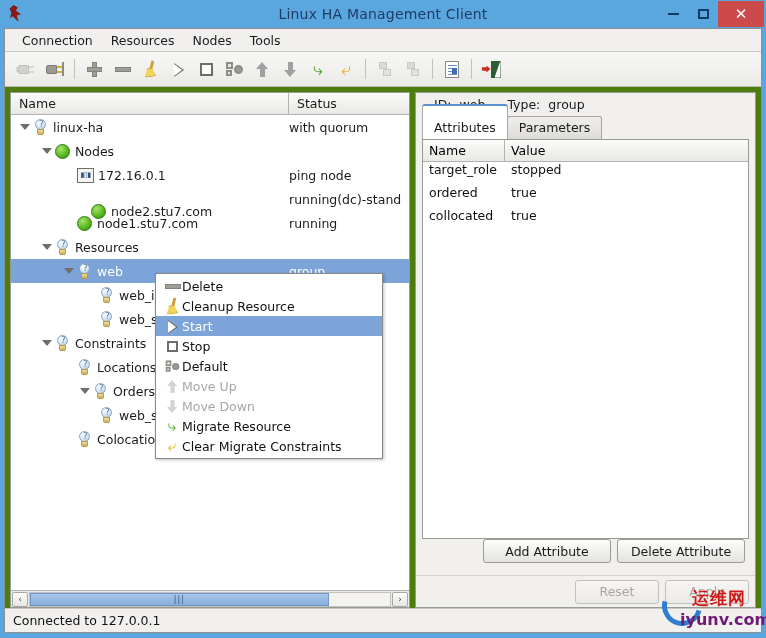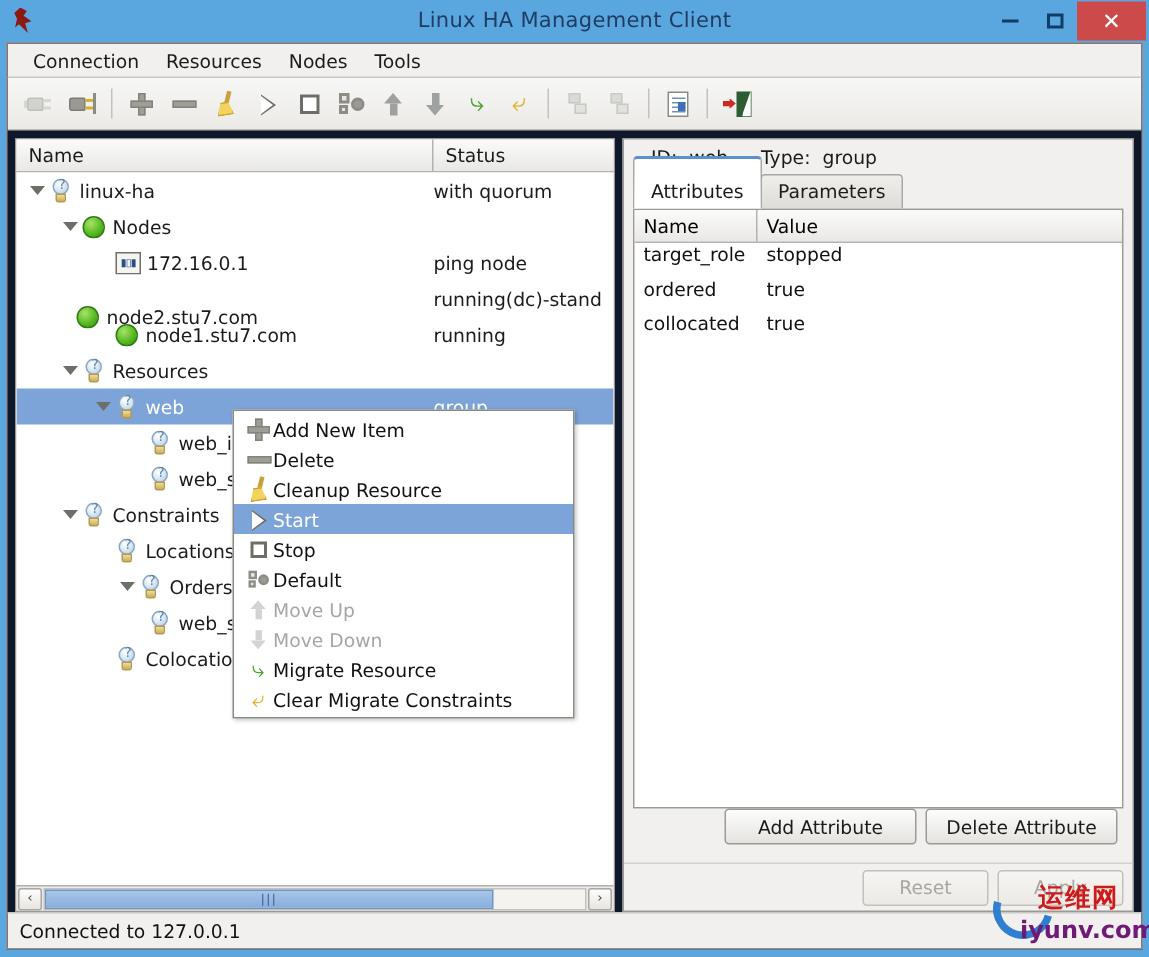--- a/index.html
+++ b/index.html
@@ -43,21 +43,21 @@
   .wbtn .maxglyph { width: 11px; height: 10px; border: 2px solid #123c68; display: block; }
   #close-btn {
     width: 46px; height: 26px; margin-right: 2px; background: #cc4a4a;
     display: flex; align-items: center; justify-content: center;
     color: #ffffff; font-size: 15px; line-height: 1;
   }
 
   
   #client {
     margin: 0 4px 5px 4px; flex: 1 1 auto;
-    background: #0f172a; border: 1px solid #8f8f8f;
+    background: #4d7c0f; border: 1px solid #8f8f8f;
     display: flex; flex-direction: column; overflow: hidden;
   }
 
   
   #menubar {
     height: 23px; flex: 0 0 23px; background: #f1f0ee;
     border-bottom: 1px solid #c9c7c3;
     display: flex; align-items: center; padding-left: 8px;
   }
   .menu-item {
@@ -487,21 +487,21 @@
             </div>
             <div class="trow">
               <div class="tname" style="padding-left: 50px;">
                 <span class="twisty empty"></span>
                 <span class="ic-ip">▮▯▮</span>
                 <span class="tlabel">172.16.0.1</span>
               </div>
               <div class="tstatus">ping node</div>
             </div>
             <div class="trow">
-              <div class="tname" style="padding-left: 24px; margin-top: 24px;">
+              <div class="tname" style="padding-left: 64px; margin-top: 24px;">
                 <span class="twisty empty"></span>
                 <span class="ic-green"></span>
                 <span class="tlabel">node2.stu7.com</span>
               </div>
               <div class="tstatus">running(dc)-stand</div>
             </div>
             <div class="trow">
               <div class="tname" style="padding-left: 50px;">
                 <span class="twisty empty"></span>
                 <span class="ic-green"></span>
@@ -671,26 +671,20 @@
     </div>
 
     <div id="statusbar">
       <span>Connected to 127.0.0.1</span>
     </div>
   </div>
 
   <div id="ctxmenu">
       <div class="ctxitem">
         <span class="ctxicon">
-          <span class="ic-plus"></span>
-        </span>
-        <span>Add New Item</span>
-      </div>
-      <div class="ctxitem">
-        <span class="ctxicon">
           <span class="ic-minus"></span>
         </span>
         <span>Delete</span>
       </div>
       <div class="ctxitem">
         <span class="ctxicon">
           <span class="ic-broom">
             <span class="handle"></span>
             <span class="bristle"></span>
           </span>

